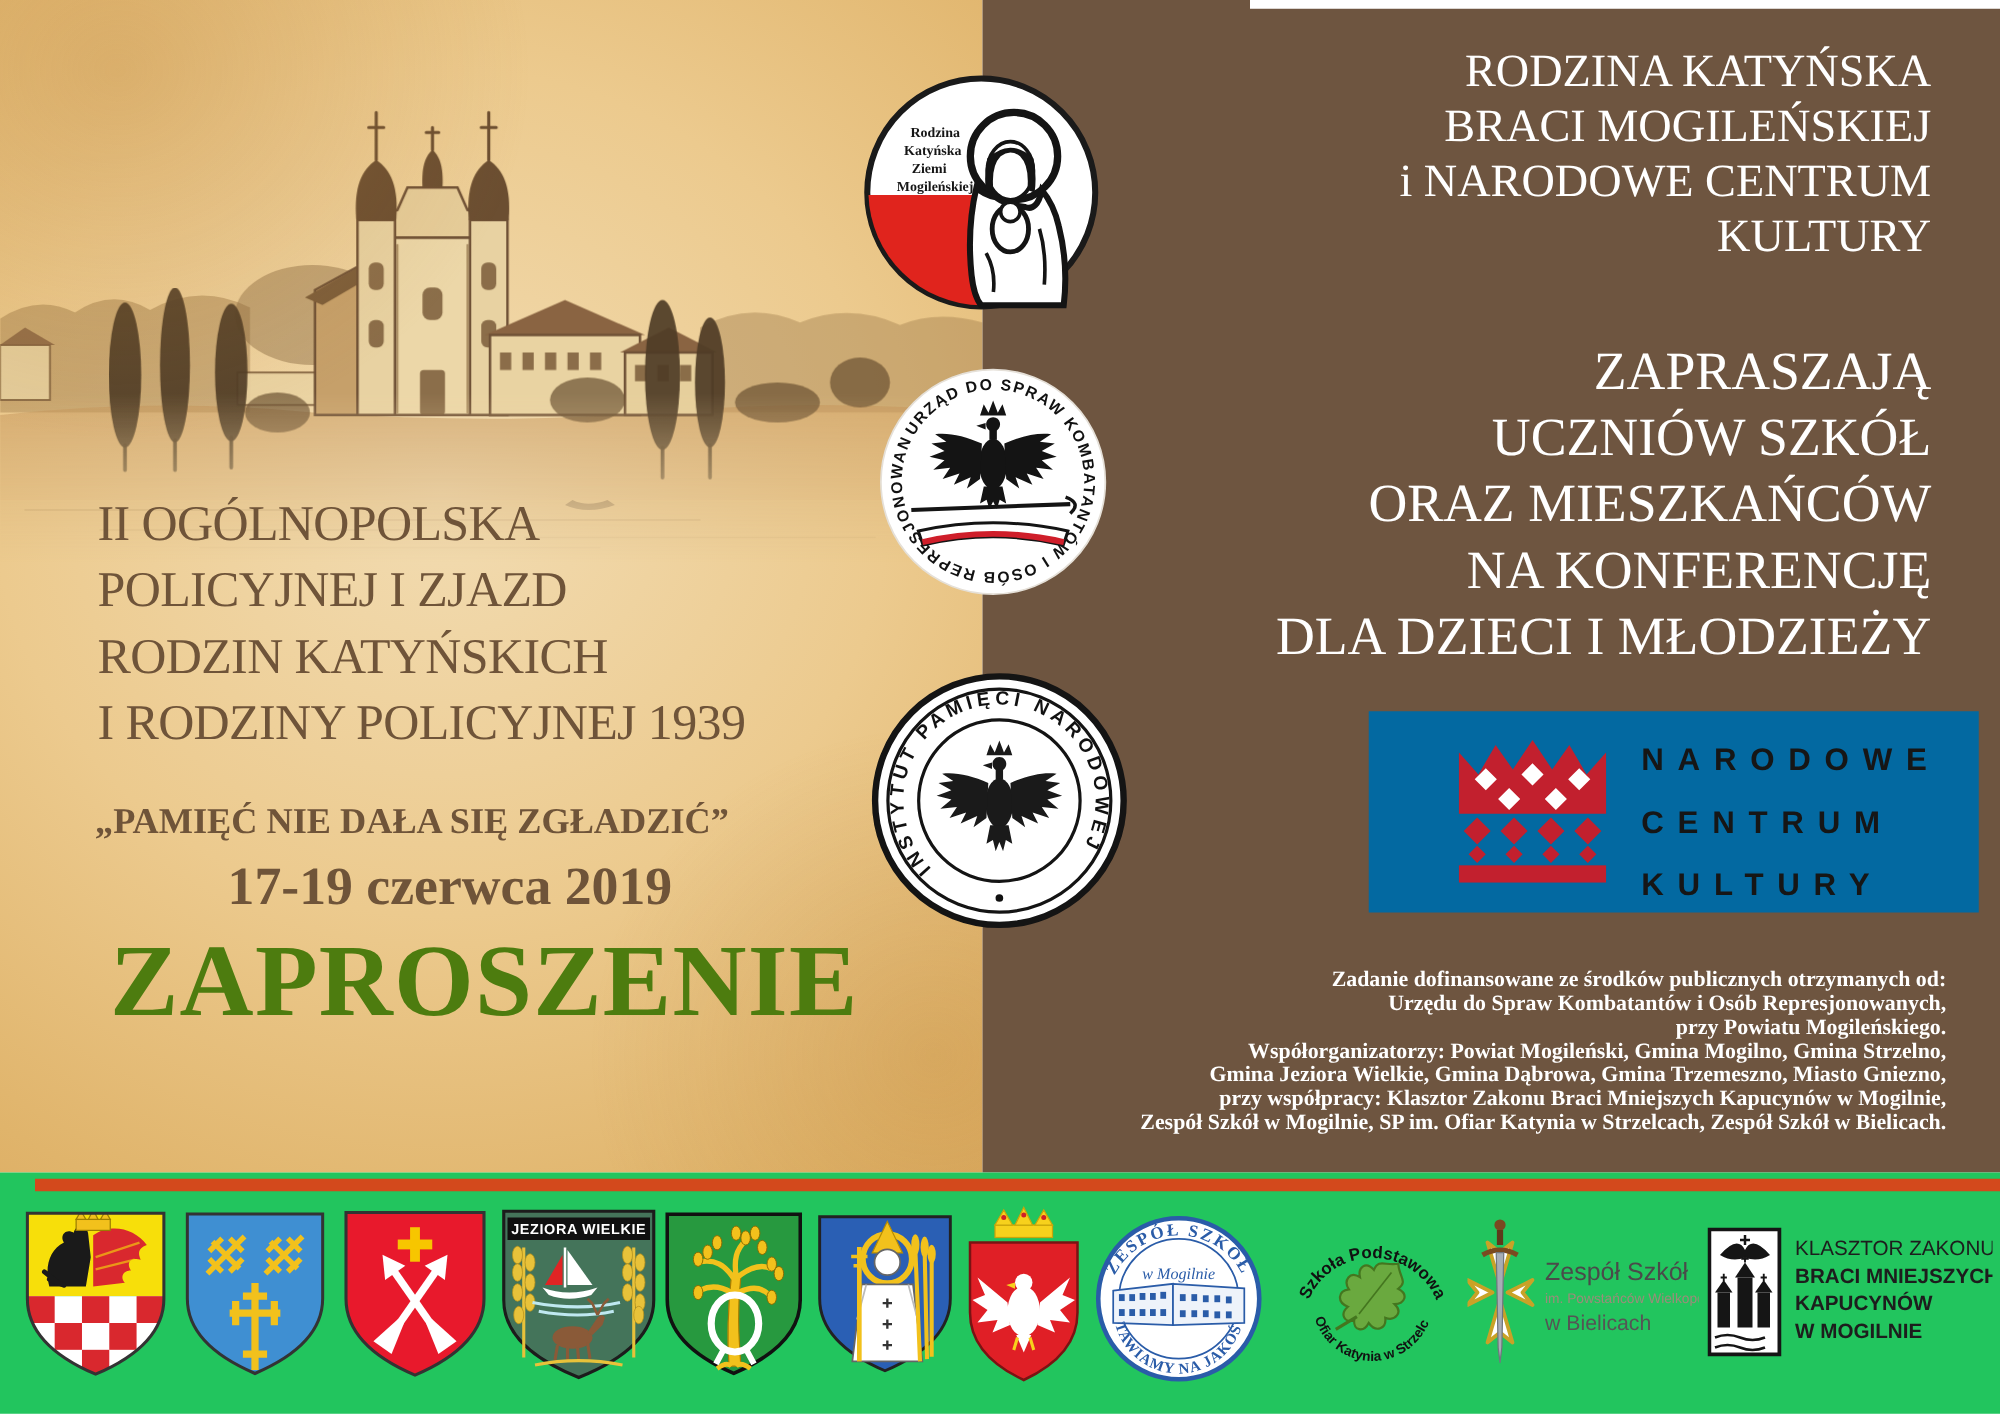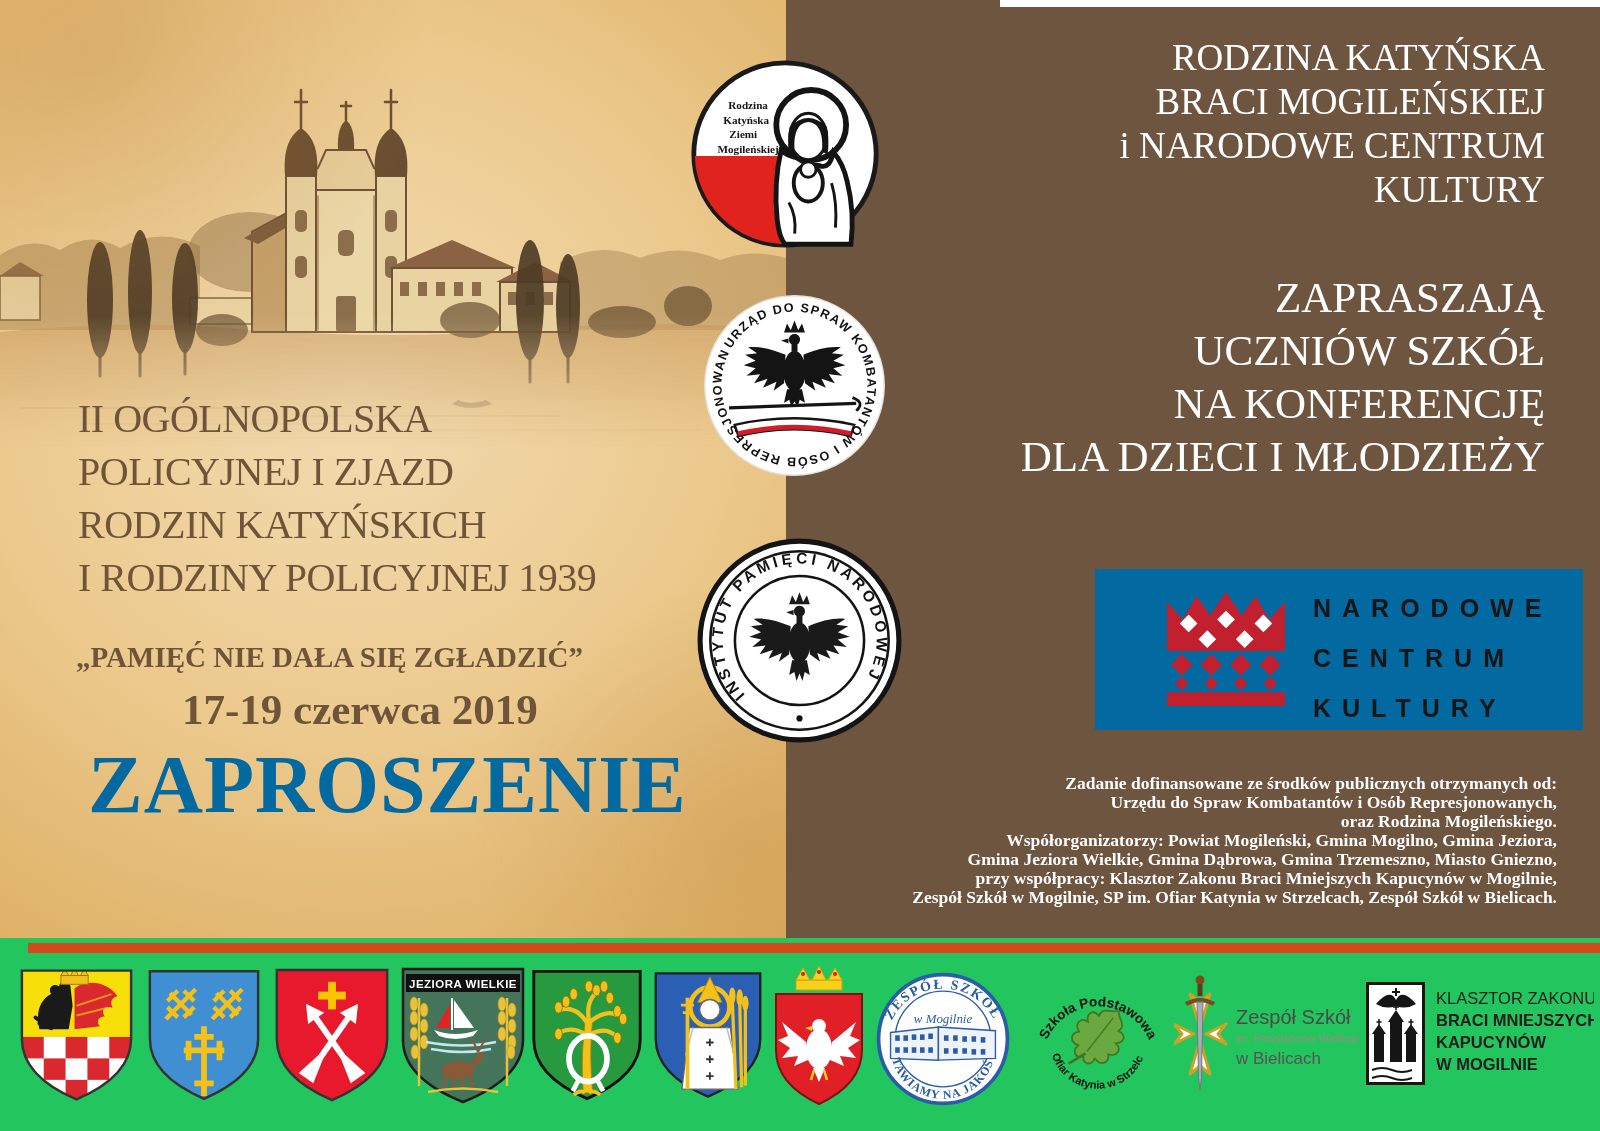--- a/index.html
+++ b/index.html
@@ -12,21 +12,21 @@
     background:radial-gradient(60% 45% at 12% 6%, rgba(186,128,52,.30), rgba(186,128,52,0) 70%),
                radial-gradient(50% 40% at 95% 90%, rgba(186,128,52,.25), rgba(186,128,52,0) 70%);}
   .right-panel{position:absolute;left:786px;top:0;width:814px;height:938px;background:#6e5540;}
   .top-sliver{position:absolute;left:1000px;top:0;width:600px;height:7px;background:#fff;}
   .engraving{position:absolute;left:0;top:0;}
   
   .left-titles{position:absolute;left:78px;top:392px;color:#6f5439;font-size:40px;line-height:53px;
     letter-spacing:-0.5px;white-space:nowrap;}
   .quote{position:absolute;left:76px;top:641px;color:#6f5439;font-size:29px;font-weight:bold;white-space:nowrap;}
   .date-line{position:absolute;left:182px;top:674px;color:#6f5439;font-size:43px;font-weight:bold;white-space:nowrap;line-height:1;padding-top:14px;}
-  .invitation{position:absolute;left:88px;top:744px;color:#0369a1;font-size:82px;font-weight:bold;
+  .invitation{position:absolute;left:88px;top:744px;color:#4d7c0f;font-size:82px;font-weight:bold;
     letter-spacing:1px;line-height:1;white-space:nowrap;}
   
   .org-block{position:absolute;right:55px;top:36px;text-align:right;color:#fff;font-size:37px;line-height:44px;white-space:nowrap;}
   .invite-block{position:absolute;right:55px;top:243px;text-align:right;color:#fff;font-size:43px;line-height:53px;white-space:nowrap;margin-top:28px;}
   .funding{position:absolute;right:43px;top:774px;text-align:right;color:#fff;font-size:17.5px;line-height:19px;font-weight:bold;white-space:nowrap;}
   
   .nck-band{position:absolute;left:1095px;top:569px;width:488px;height:161px;background:#0369a1;}
   .nck-crown{position:absolute;left:72px;top:21px;}
   .nck-text{position:absolute;left:218px;top:14px;font-family:"Liberation Sans","DejaVu Sans",sans-serif;
     font-weight:bold;font-size:25px;letter-spacing:11px;color:#161616;line-height:50px;white-space:nowrap;}
@@ -137,20 +137,21 @@
 
   <div class="org-block">
     <div>RODZINA KATYŃSKA</div>
     <div>BRACI MOGILEŃSKIEJ</div>
     <div>i NARODOWE CENTRUM</div>
     <div>KULTURY</div>
   </div>
   <div class="invite-block">
     <div>ZAPRASZAJĄ</div>
     <div>UCZNIÓW SZKÓŁ</div>
+    <div>ORAZ MIESZKAŃCÓW</div>
     <div>NA KONFERENCJĘ</div>
     <div>DLA DZIECI I MŁODZIEŻY</div>
   </div>
 
   <div class="nck-band">
     <svg class="nck-crown" width="118" height="118" viewBox="0 0 120 120">
       <g fill="#c2202e">
         <path d="M0,62 V12 L16,30 L30,6 L44,26 L60,2 L76,26 L90,6 L104,30 L120,12 V62 Z"></path>
         <rect x="0" y="104" width="120" height="14"></rect>
         <path d="M15,65 L26,76 L15,87 L4,76 Z M45,65 L56,76 L45,87 L34,76 Z M75,65 L86,76 L75,87 L64,76 Z M105,65 L116,76 L105,87 L94,76 Z"></path>
@@ -164,22 +165,22 @@
     <div class="nck-text">
       <div>NARODOWE</div>
       <div>CENTRUM</div>
       <div>KULTURY</div>
     </div>
   </div>
 
   <div class="funding">
     <div>Zadanie dofinansowane ze środków publicznych otrzymanych od:</div>
     <div>Urzędu do Spraw Kombatantów i Osób Represjonowanych,</div>
-    <div>oraz Rodzina Mogileńskiego.</div>
-    <div>Współorganizatorzy:  Powiat Mogileński, Gmina Mogilno, Gmina Jeziora,</div>
+    <div>przy Powiatu Mogileńskiego.</div>
+    <div>Współorganizatorzy:  Powiat Mogileński, Gmina Mogilno, Gmina Strzelno,</div>
     <div>Gmina Jeziora Wielkie, Gmina Dąbrowa, Gmina Trzemeszno, Miasto Gniezno,</div>
     <div>przy współpracy: Klasztor Zakonu Braci Mniejszych Kapucynów w Mogilnie,</div>
     <div>Zespół Szkół w Mogilnie,  SP im. Ofiar Katynia w Strzelcach, Zespół Szkół w Bielicach.</div>
   </div>
 
   <svg class="badge" style="left:688px;top:57px;" width="194" height="194" viewBox="0 0 200 200">
     <circle cx="100" cy="100" r="94" fill="#fff" stroke="#1a1a1a" stroke-width="5"></circle>
     <path d="M100,102 L100,193 A94,94 0 0 1 7,102 Z" fill="#e0241d"></path>
     <g>
       <circle cx="127" cy="70" r="36" fill="none" stroke="#141414" stroke-width="6"></circle>

